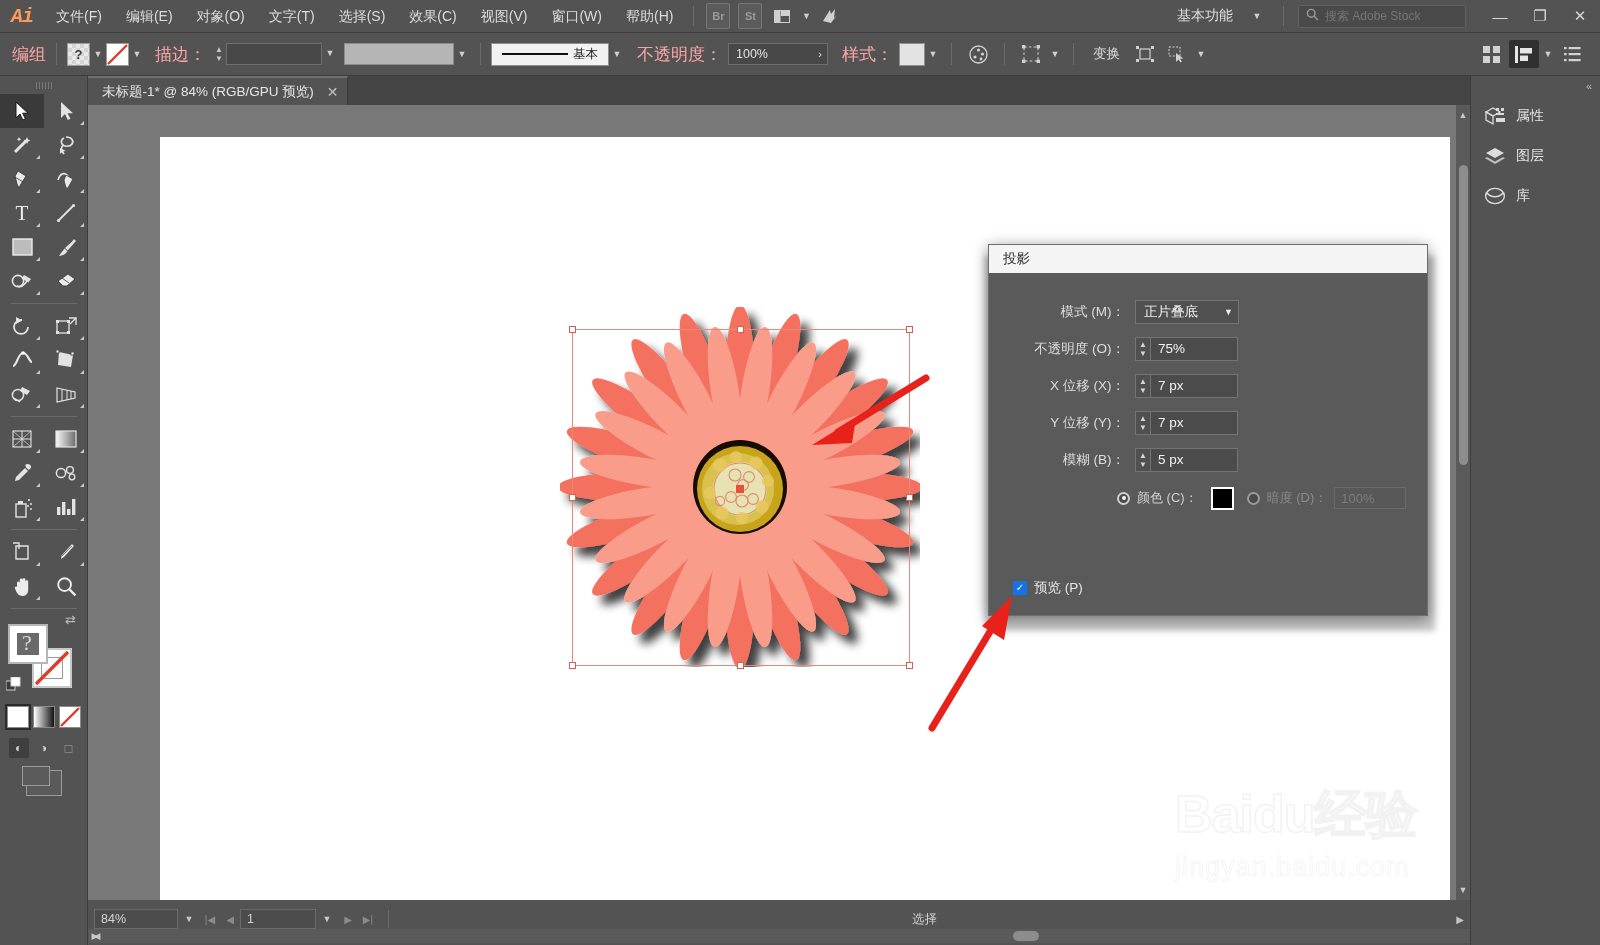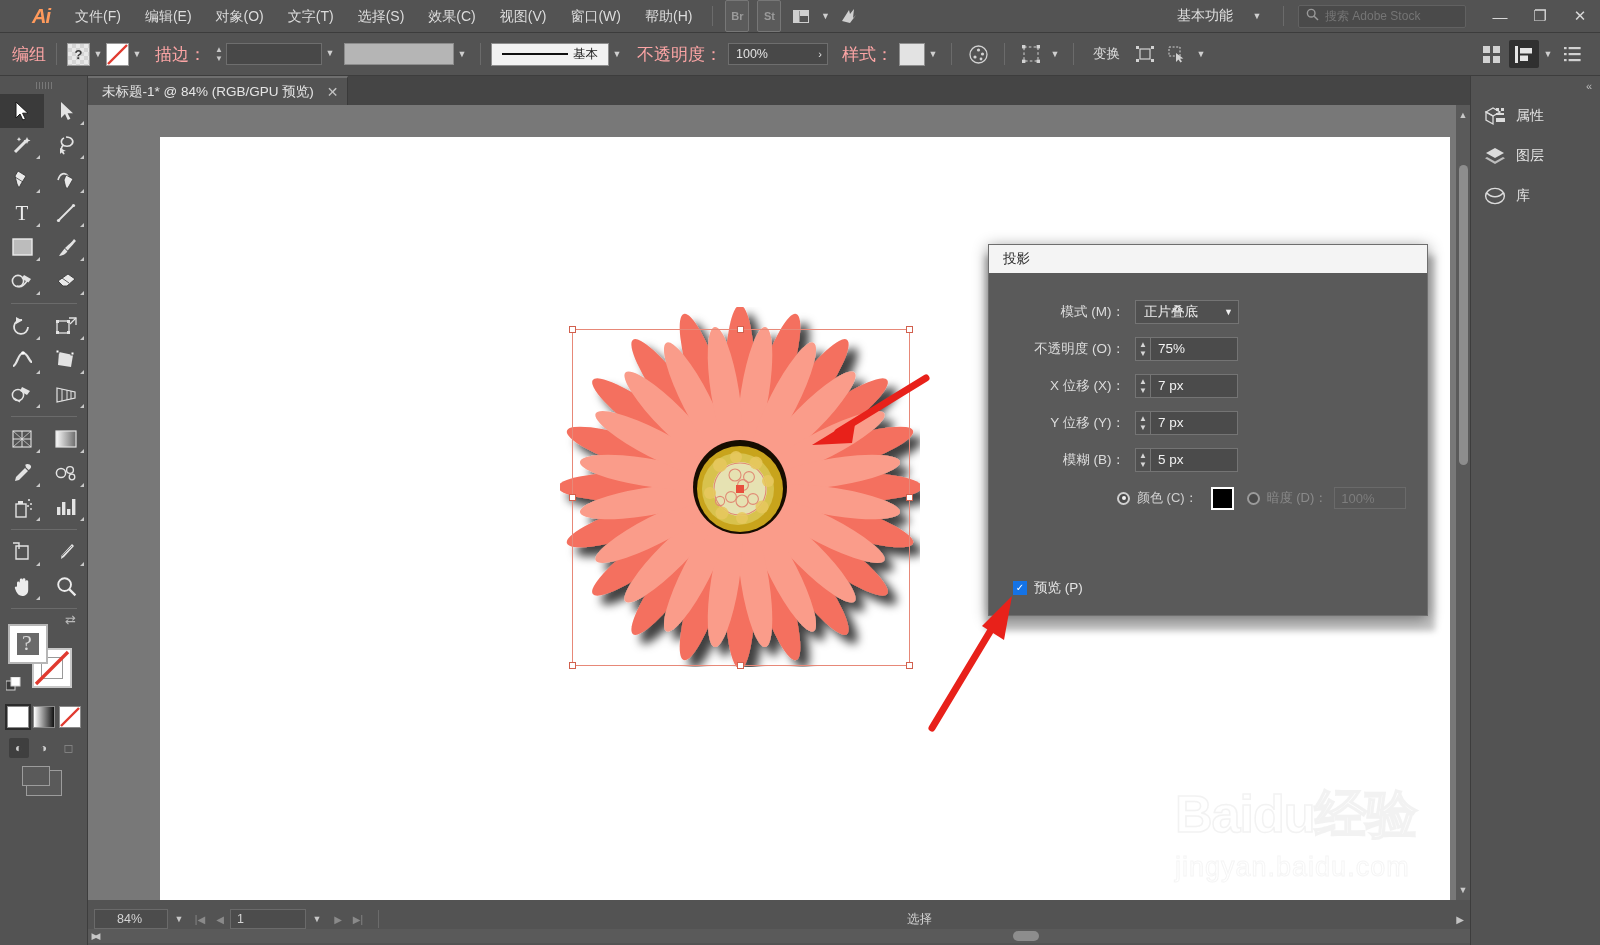--- a/index.html
+++ b/index.html
@@ -13,30 +13,30 @@
   #app { position:relative; width:1600px; height:945px; }
 
   
   .menubar {
     position:absolute; left:0; top:0; width:1600px; height:33px;
     background:#535353; display:flex; align-items:center;
     border-bottom:1px solid #3c3c3c;
   }
   .ai-logo {
     width:44px; height:33px; display:flex; align-items:center; justify-content:center;
-    font-family:Liberation Sans, sans-serif; font-style:italic;
-    font-weight:bold; font-size:20px; color:#ff9a5c; letter-spacing:-1px;margin-left:19px;
+    font-family:Liberation Mono, monospace; font-style:italic;
+    font-weight:bold; font-size:20px; color:#ff9a5c; letter-spacing:-1px;
   }
   .menu-item {
     padding:0 12px; height:33px; line-height:33px; font-size:14px; color:#dcdcdc;
     white-space:nowrap; cursor:default;
   }
   .mb-sep { width:1px; height:20px; background:#6b6b6b; margin:0 8px; }
   .mb-icon {
-    width:24px; height:32px; margin:0 4px; border:1px solid #777; border-radius:2px;
+    width:24px; height:26px; margin:0 4px; border:1px solid #777; border-radius:2px;
     display:flex; align-items:center; justify-content:center;
     font-size:11px; font-weight:bold; color:#9a9a9a; background:#5b5b5b;
   }
   .mb-icon.flat { border:none; background:none; color:#c8c8c8; font-size:15px; }
   .mb-spacer { flex:1; }
   .workspace-sel {
     display:flex; align-items:center; gap:16px; padding:0 10px; height:26px;
     font-size:14px; color:#e0e0e0; cursor:default;
   }
   .search-box {
@@ -229,22 +229,22 @@
   
   .statusbar {
     position:absolute; left:88px; top:900px; width:1382px; height:45px;
     background:#535353;
   }
   .sb-row {
     position:absolute; left:0; top:8px; width:1382px; height:22px;
     display:flex; align-items:center; font-size:12.5px; color:#d4d4d4;
   }
   .zoom-field {
-    width:74px; height:20px; background:#4c4c4c; border:1px solid #6a6a6a;
-    display:flex; align-items:center; padding:0 22px; margin-left:6px;
+    width:84px; height:20px; background:#4c4c4c; border:1px solid #6a6a6a;
+    display:flex; align-items:center; padding:0 6px; margin-left:6px;
   }
   .sb-caret { width:22px; display:flex; align-items:center; justify-content:center;
     color:#c8c8c8; font-size:9px; }
   .nav-btn { width:20px; display:flex; align-items:center; justify-content:center;
     color:#c3c3c3; font-size:10px; }
   .nav-btn.dim { color:#8a8a8a; }
   .page-field {
     width:76px; height:20px; background:#4c4c4c; border:1px solid #6a6a6a;
     display:flex; align-items:center; padding:0 6px;
   }

